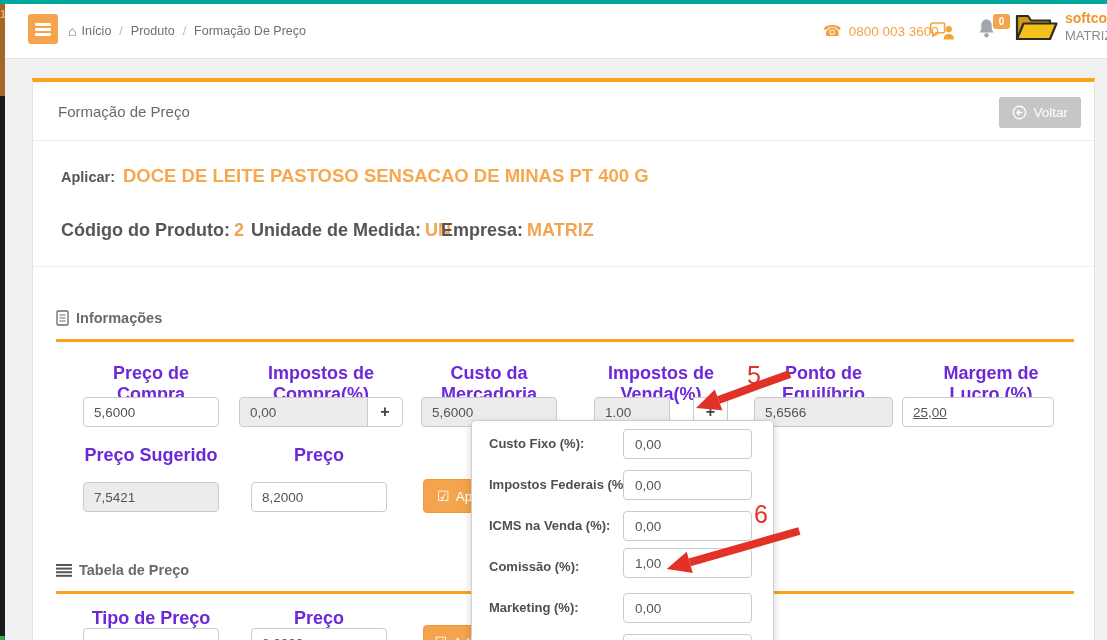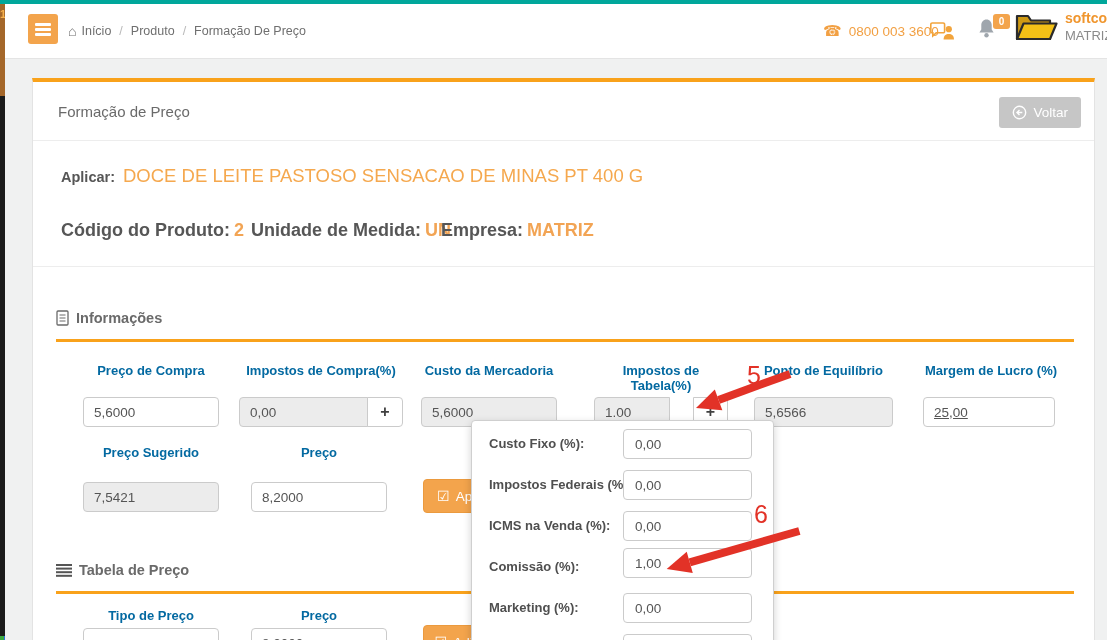--- a/index.html
+++ b/index.html
@@ -35,30 +35,30 @@
 
   
   .card { position:absolute; left:32px; top:78px; width:1063px; height:578px; background:#fff;
           border:1px solid #e3e3e3; border-top:4px solid #f9a21b; z-index:2; }
   .card-title { position:absolute; left:25px; top:21px; font-size:15px; color:#6a6a6a; }
   .back-btn { position:absolute; right:13px; top:15px; height:31px; padding:0 13px; background:#c6c6c6; border:none; border-radius:3px;
               color:#fff; font-size:13.5px; display:flex; align-items:center; gap:6px; cursor:pointer; font-family:inherit; }
   .div1 { position:absolute; left:0; right:0; top:58px; height:1px; background:#ededed; }
   .product-line { position:absolute; left:28px; top:83px; display:flex; align-items:baseline; gap:8px; white-space:nowrap; }
   .product-line .plabel { font-size:14.5px; font-weight:700; color:#565656; }
-  .product-line .pname { font-size:18.5px; font-weight:400; color:#f5a84e; }
+  .product-line .pname { font-size:18.5px; font-weight:700; color:#f5a84e; }
   .meta { position:absolute; top:138px; font-size:18px; white-space:nowrap; }
   .meta .mlabel { font-weight:700; color:#565656; }
   .meta .mval { color:#f2a454; font-weight:600; margin-left:4px; }
   .div2 { position:absolute; left:0; right:0; top:184px; height:1px; background:#ededed; }
 
   .sec-title { position:absolute; left:23px; display:flex; align-items:center; gap:7px; font-size:14.5px; font-weight:600; color:#6a6a6a; }
   .sec-line { position:absolute; left:23px; right:20px; height:3px; background:#f9a21b; }
 
-  .flabel { position:absolute; font-size:13px; font-weight:700; color:#0369a1; text-align:center; }
+  .flabel { position:absolute; font-size:18px; font-weight:700; color:#6d28d9; text-align:center; }
   .flabel.la { text-align:center; }
   .inp { position:absolute; height:30px; border:1px solid #cbcbcb; border-radius:4px; background:#fff;
          font-family:inherit; font-size:13.5px; color:#555; padding:0 10px; }
   .inp.dis { background:#ececec; }
   .inp.grp { border-radius:4px 0 0 4px; }
   .addon { position:absolute; height:30px; background:#fff; border:1px solid #cbcbcb; border-radius:0 4px 4px 0;
            display:flex; align-items:center; justify-content:center; font-size:16px; font-weight:700; color:#3f3f3f; cursor:pointer; }
   .obtn { position:absolute; height:34px; background:#f3a44c; border:1px solid #eb9a3e; border-radius:4px; color:#fff;
           font-family:inherit; font-size:13.5px; display:flex; align-items:center; justify-content:center; gap:6px;
           cursor:pointer; white-space:nowrap; overflow:hidden; padding:0 12px; }
@@ -164,36 +164,36 @@
       <rect x="1" y="1" width="11" height="14" rx="1" fill="none" stroke="#6a6a6a" stroke-width="1.3"></rect>
       <path d="M3.5 5 h6 M3.5 8 h6 M3.5 11 h6" stroke="#6a6a6a" stroke-width="1"></path>
     </svg>
     <span>Informações</span>
   </div>
   <div class="sec-line" style="top:257px"></div>
 
   <div class="flabel" style="left:50px;top:281px;width:136px">Preço de Compra</div>
   <div class="flabel" style="left:206px;top:281px;width:164px">Impostos de Compra(%)</div>
   <div class="flabel" style="left:388px;top:281px;width:136px">Custo da Mercadoria</div>
-  <div class="flabel" style="left:561px;top:281px;width:134px">Impostos de Tabela(%)</div>
+  <div class="flabel" style="left:561px;top:281px;width:134px">Impostos de Venda(%)</div>
   <div class="flabel" style="left:721px;top:281px;width:139px">Ponto de Equilíbrio</div>
   <div class="flabel" style="left:890px;top:281px;width:136px">Margem de Lucro (%)</div>
 
   <input class="inp" style="left: 50px; top: 315px; width: 136px;" value="5,6000">
   <input class="inp dis grp" style="left: 206px; top: 315px; width: 129px;" disabled="" value="0,00">
   <div class="addon" style="left:334px;top:315px;width:36px">
       <span>+</span>
     </div>
   <input class="inp dis" style="left: 388px; top: 315px; width: 136px;" disabled="" value="5,6000">
   <input class="inp dis grp" style="left: 561px; top: 315px; width: 76px;" disabled="" value="1.00">
   <div class="addon" style="left:660px;top:315px;width:35px">
       <span>+</span>
     </div>
   <input class="inp dis" style="left: 721px; top: 315px; width: 139px;" disabled="" value="5,6566">
-  <input class="inp" style="left: 890px; top: 315px; width: 132px; text-decoration: underline;" value="25,00">
+  <input class="inp" style="left: 869px; top: 315px; width: 152px; text-decoration: underline;" value="25,00">
 
   <div class="flabel" style="left:50px;top:363px;width:136px">Preço Sugerido</div>
   <div class="flabel" style="left:218px;top:363px;width:136px">Preço</div>
   <input class="inp dis" style="left: 50px; top: 400px; width: 136px;" disabled="" value="7,5421">
   <input class="inp" style="left: 218px; top: 400px; width: 136px;" value="8,2000">
   <button class="obtn" style="left:390px;top:397px;width:88px">
     <span class="chk">☑</span>
     <span>Aplicar</span>
   </button>
 

